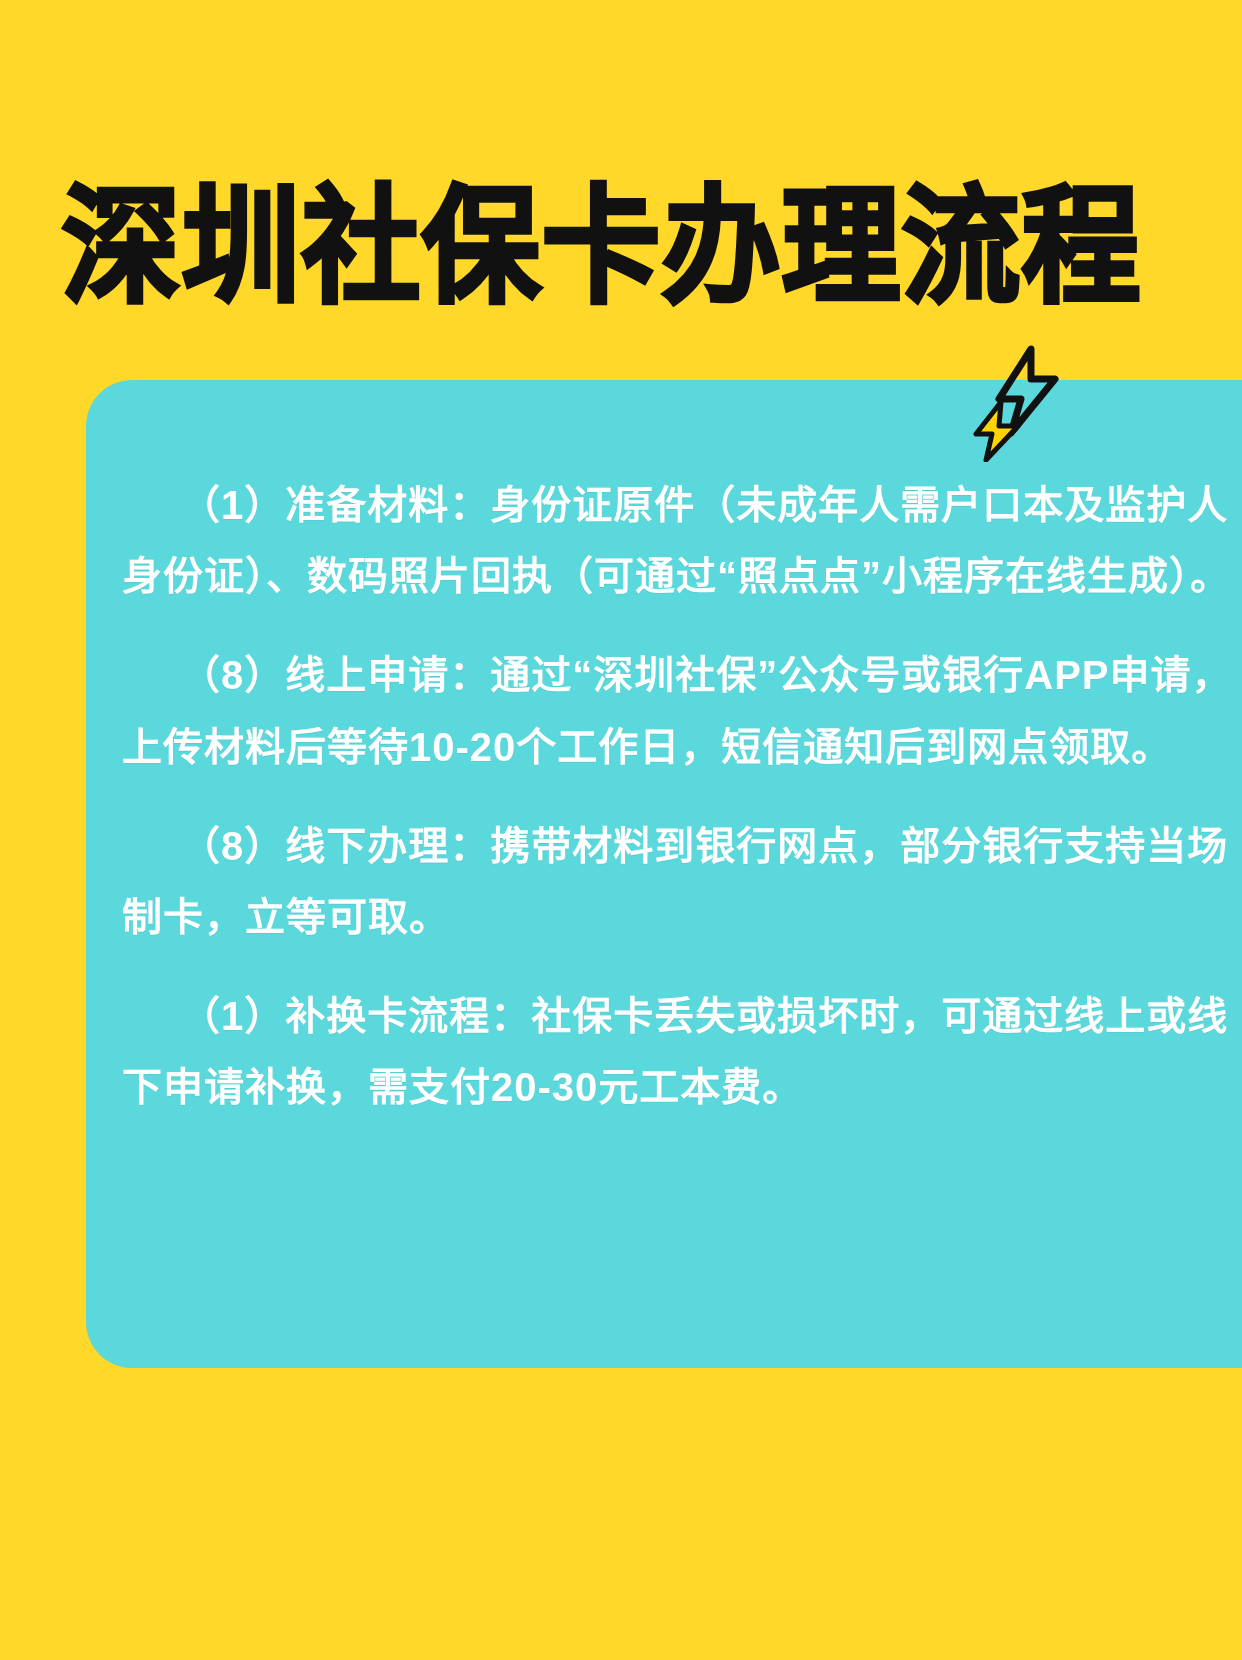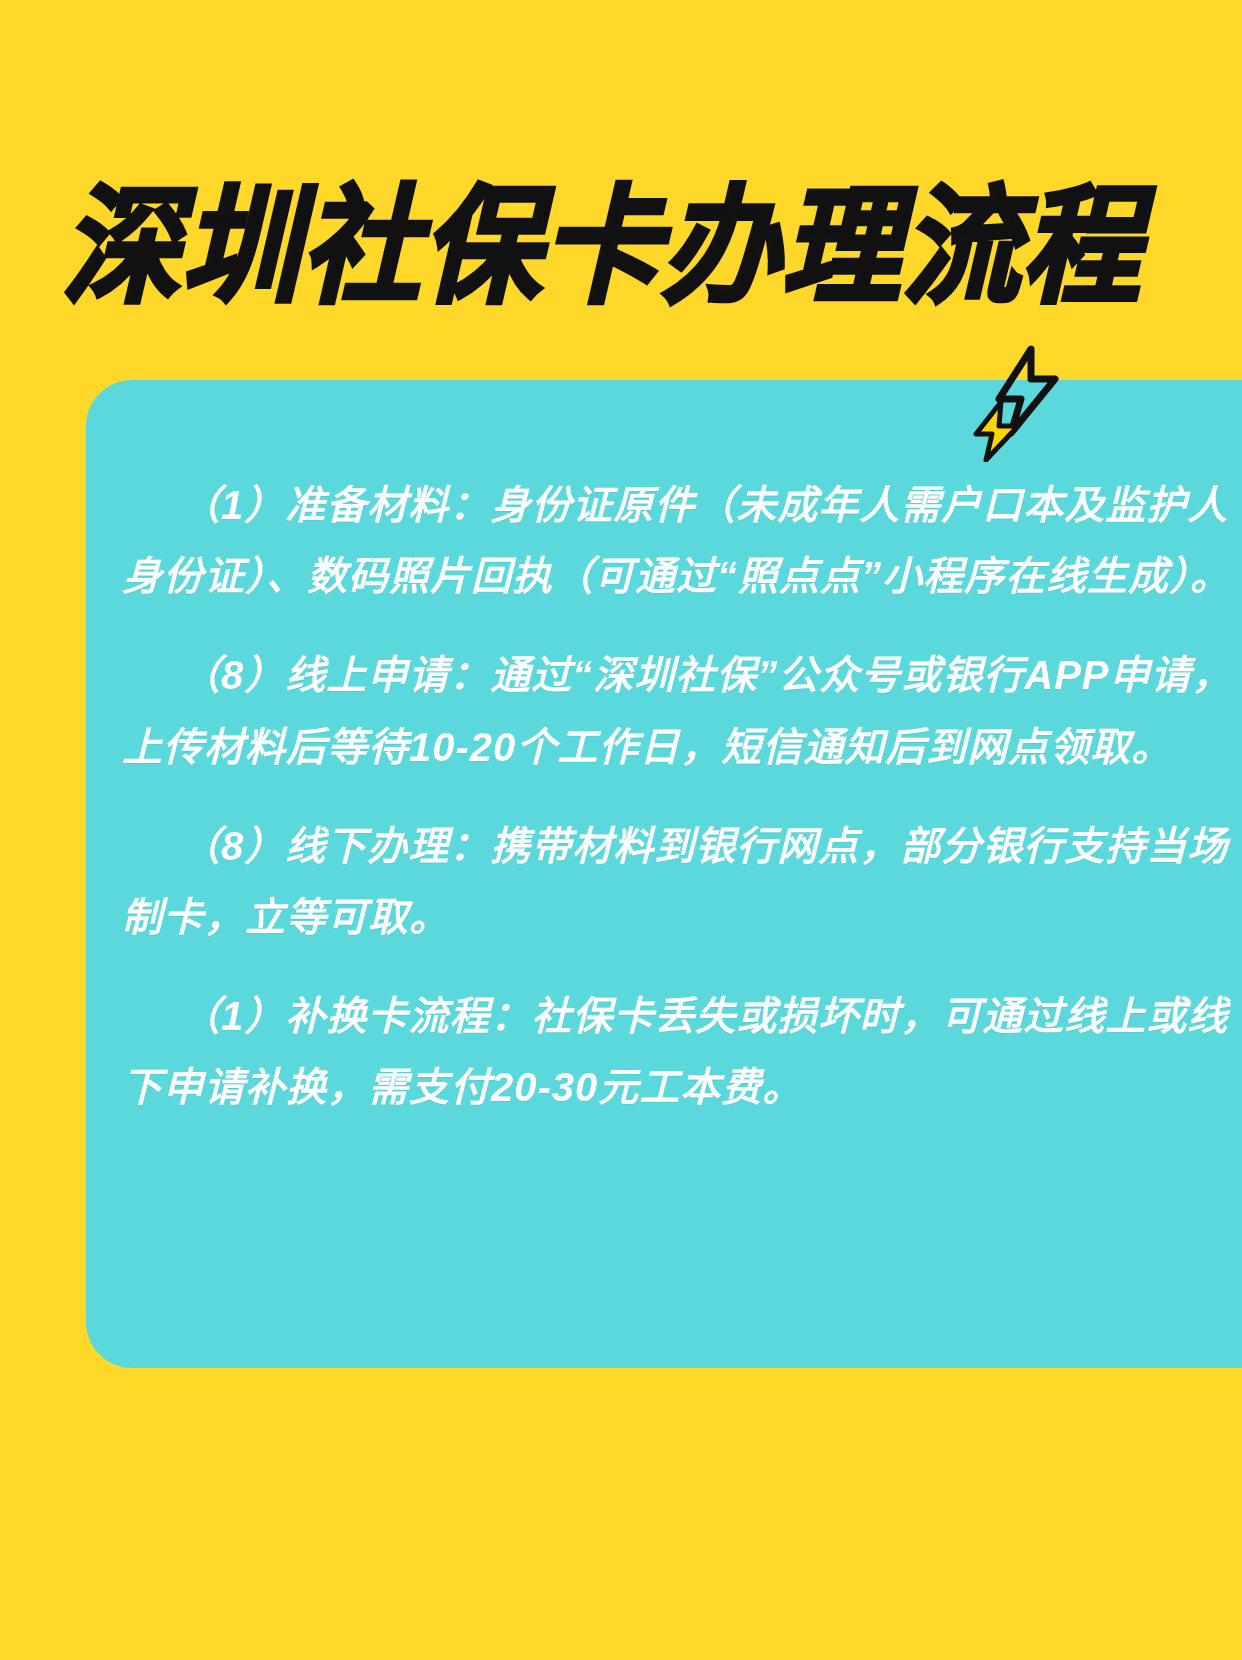--- a/index.html
+++ b/index.html
@@ -12,21 +12,20 @@
     height: 1660px;
     background: #FFD829;
     font-family: "Liberation Sans", "DejaVu Sans", sans-serif;
     overflow: hidden;
     position: relative;
   }
 
   .poster {
     position: absolute;
     inset: 0;
-    font-style: italic;
   }
 
   
   .title {
     position: absolute;
     top: 96px;
     left: 62px;
     width: 1120px;
     font-size: 118px;
     line-height: 1.12;

